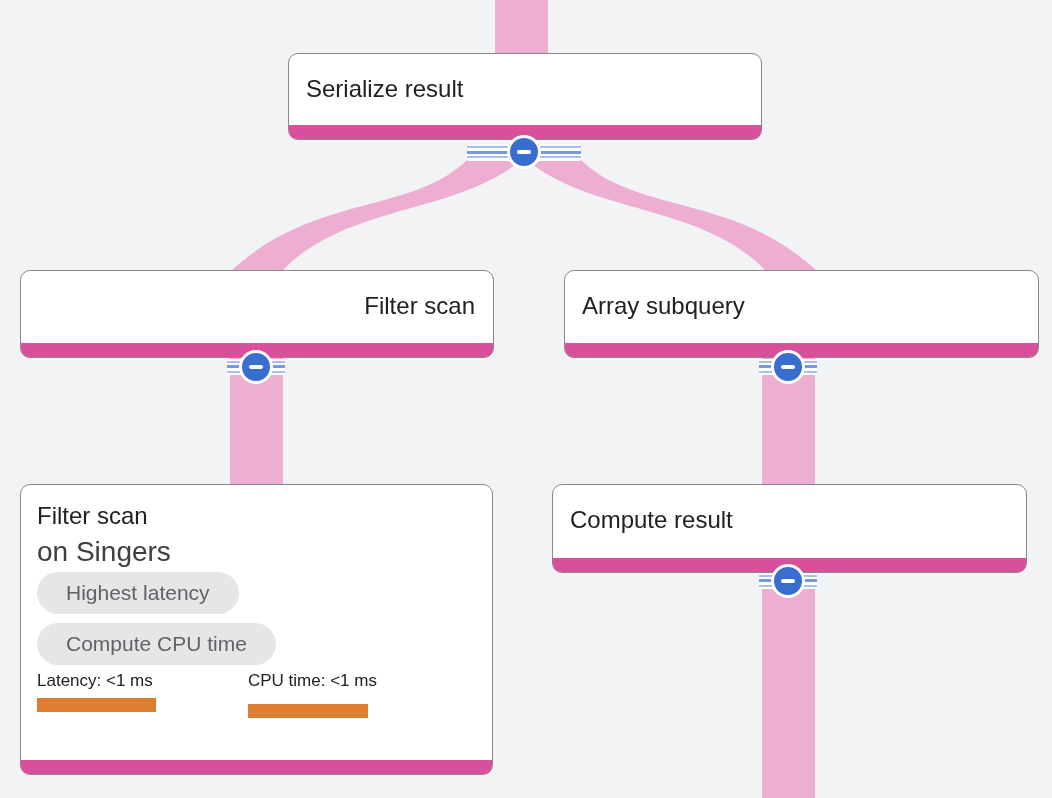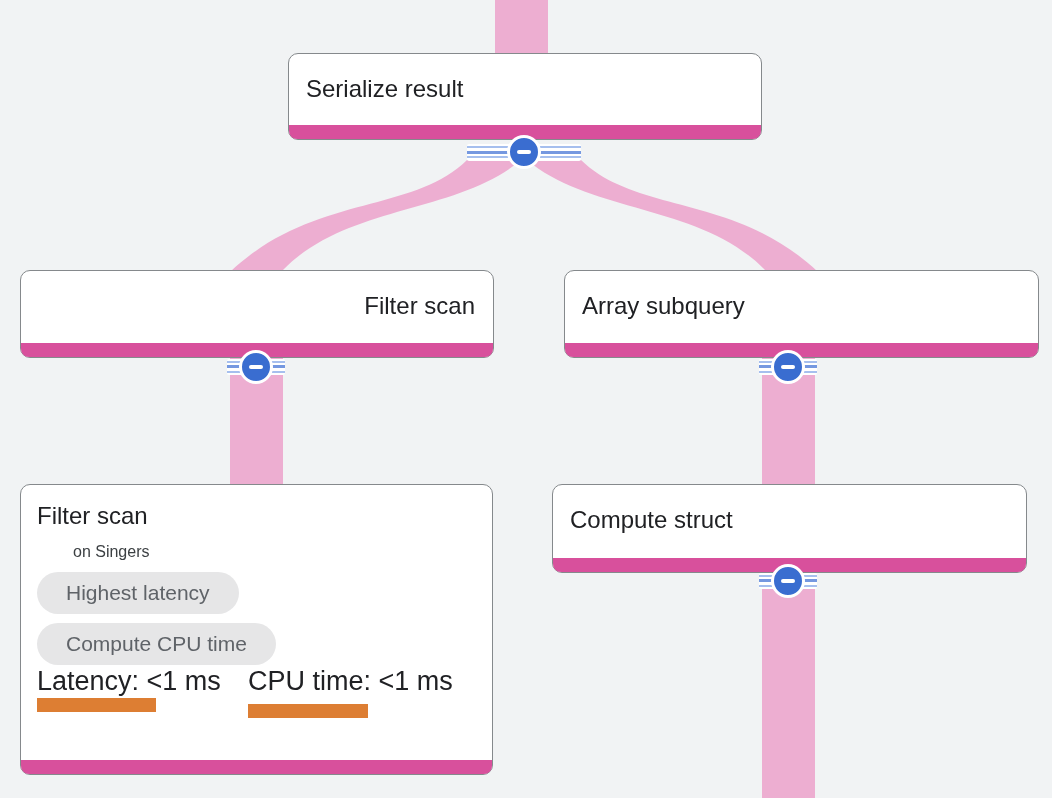--- a/index.html
+++ b/index.html
@@ -49,46 +49,45 @@
   .node-title{
     font-size:24px;
     line-height:28px;
     color:var(--text-primary);
     margin:0;
     font-weight:400;
   }
   .node-simple{padding:21px 18px 0 17px;}
   .node-detail{padding:17px 18px 0 16px;}
   .node-subtitle{
-    font-size:16px;
+    font-size:28px;
     line-height:23px;
     color:var(--text-secondary);
     margin-top:10px;
-    margin-left:36px;
   }
   .badge{
     display:table;
     margin-top:9px;
     background:var(--badge-bg);
     color:var(--badge-text);
     font-size:21px;
     line-height:42px;
     height:42px;
     border-radius:21px;
     padding:0 29px;
     white-space:nowrap;
   }
   .badge:first-of-type{margin-top:11px;}
   .metrics{
     display:flex;
     margin-top:4px;
   }
   .metric-col{width:211px;}
   .metric-label{
-    font-size:27px;
+    font-size:17px;
     line-height:24px;
     color:var(--text-primary);
     white-space:nowrap;
   }
   .metric-bar{
     height:14px;
     background:var(--bar-orange);
     margin-top:5px;
   }
   .metric-bar.shifted{transform:translateY(6px);}
@@ -168,21 +167,21 @@
         <div class="metric-bar" style="width:119px;"></div>
       </div>
       <div class="metric-col">
         <div class="metric-label">CPU time: &lt;1 ms</div>
         <div class="metric-bar shifted" style="width:120px;"></div>
       </div>
     </div>
   </div>
 
   <div class="node node-simple" style="left:552px;top:484px;width:475px;height:89px;">
-    <div class="node-title">Compute struct</div>
+    <div class="node-title">Compute result</div>
   </div>
 
   <div class="collapse">
     <div class="stripes" style="left:467px;top:144px;width:114px;height:17px;"></div>
     <button class="collapse-circle" style="left:507px;top:135px;">
       <span class="minus"></span>
     </button>
   </div>
 
   <div class="collapse">

